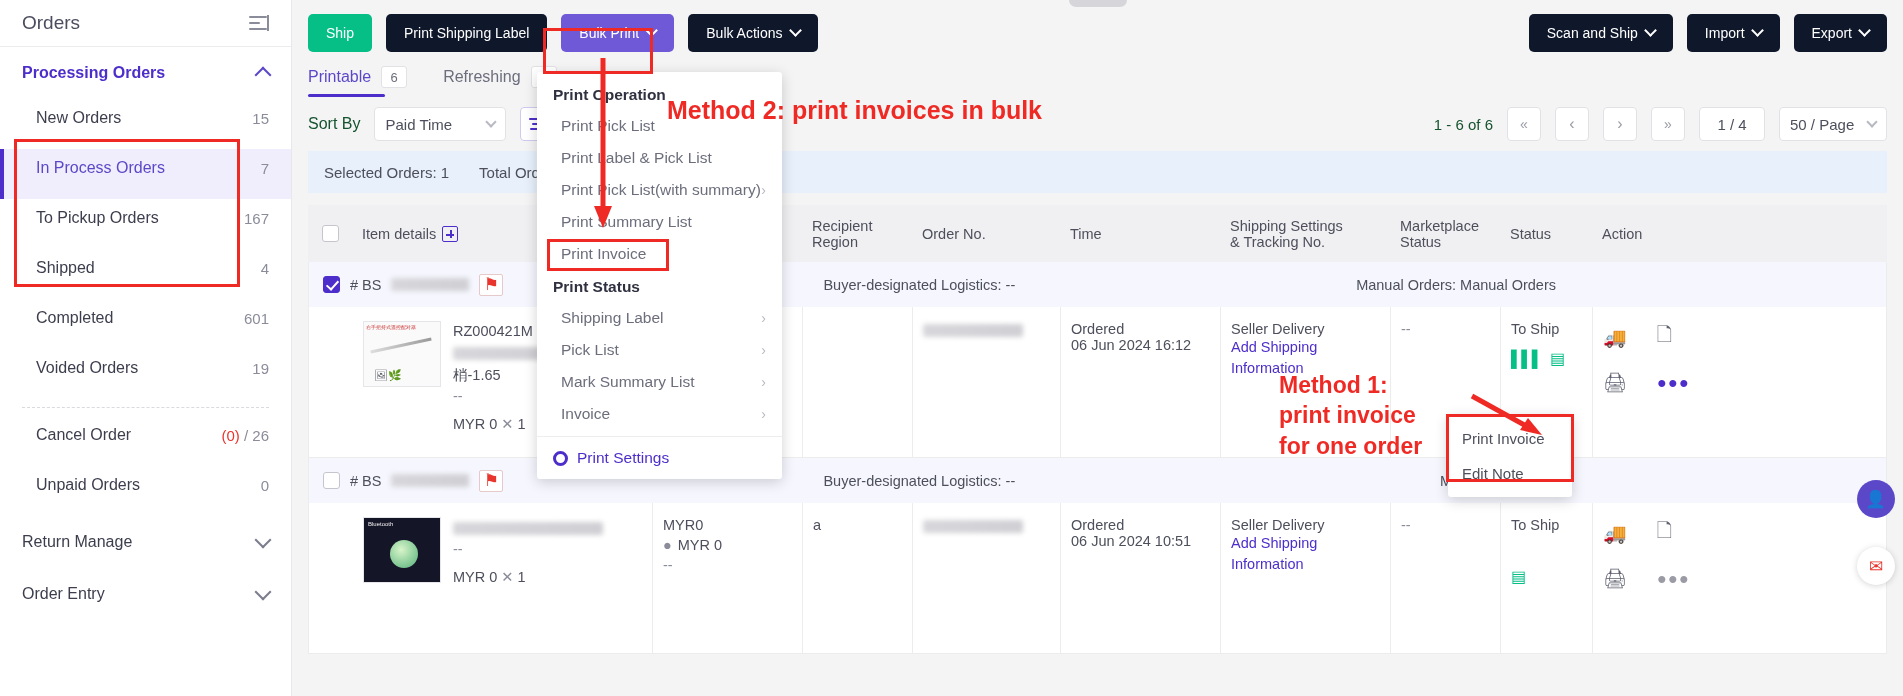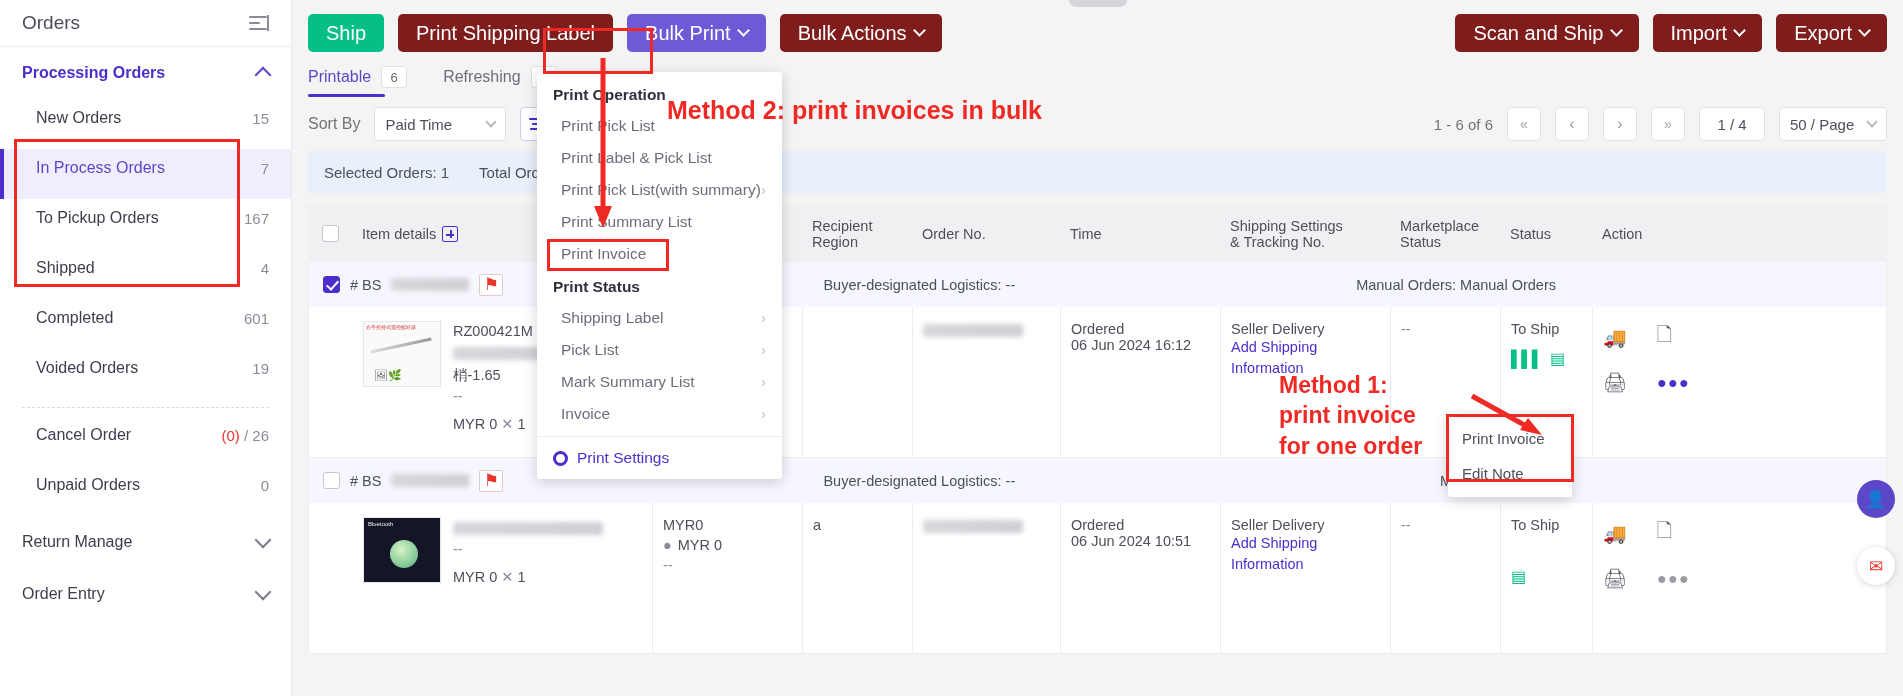--- a/index.html
+++ b/index.html
@@ -61,39 +61,39 @@
   
   .main { flex:1; position:relative; height:696px; overflow:hidden; background:#f4f4f5; }
 
   .top-grab {
     position:absolute; left:50%; transform:translateX(-50%); top:-7px;
     width:58px; height:14px; background:#d6d6da; border-radius:0 0 7px 7px;
   }
 
   .toolbar { display:flex; align-items:center; padding:14px 16px 0 16px; gap:14px; position:relative; }
   .btn {
-    border:none; border-radius:5px; color:#fff; font-size:20px;
+    border:none; border-radius:5px; color:#fff; font-size:14px;
     padding:0 18px; height:38px; display:inline-flex; align-items:center; gap:8px;
     cursor:pointer; font-family:inherit; white-space:nowrap;
   }
   .btn-green { background:#06bf87; }
-  .btn-purple { background:#7f1d1d; }
+  .btn-purple { background:#0f172a; }
   .btn-purple-l { background:#6f59d6; }
   .dd-caret { width:9px; height:9px; border-right:2px solid #fff; border-bottom:2px solid #fff; transform:rotate(45deg); margin-top:-5px; }
   .spacer { flex:1; }
 
   .tabs { display:flex; align-items:center; gap:36px; padding:14px 0 0 16px; }
   .tab { display:flex; align-items:center; gap:10px; font-size:16px; color:#6c6e7c; cursor:pointer; padding-bottom:9px; position:relative;}
   .tab.active { color:#5b48c9; }
   .tab.active::after{ content:""; position:absolute; left:0; right:22px; bottom:0; height:3px; background:#4d2ecb; border-radius:2px;}
   .pill { background:#fff; border:1px solid #e2e2e6; border-radius:3px; min-width:26px; height:22px;
           display:inline-flex; align-items:center; justify-content:center; font-size:13px; color:#6c6e7c; padding:0 5px;}
 
   .filterbar { display:flex; align-items:center; gap:14px; padding:10px 16px 10px 16px; }
-  .lbl { color:#737373; font-size:16px; }
+  .lbl { color:#14532d; font-size:16px; }
   .select {
     width:132px; height:34px; background:#fff; border:1px solid #e2e2e6; border-radius:4px;
     display:flex; align-items:center; justify-content:space-between; padding:0 10px; cursor:pointer;
     color:#4d4f5c; font-size:15px;
   }
   .sel-caret { width:8px; height:8px; border-right:2px solid #b8b9c2; border-bottom:2px solid #b8b9c2; transform:rotate(45deg); margin-top:-4px;}
   .iconbtn { width:34px; height:34px; border:1px solid #e2e2e6; background:#fff; border-radius:4px;
              display:flex; flex-direction:column; justify-content:center; align-items:center; gap:3px; cursor:pointer;}
   .iconbtn.on { border-color:#cfcaf0; }
   .iconbtn.off { background:#ececee; }

